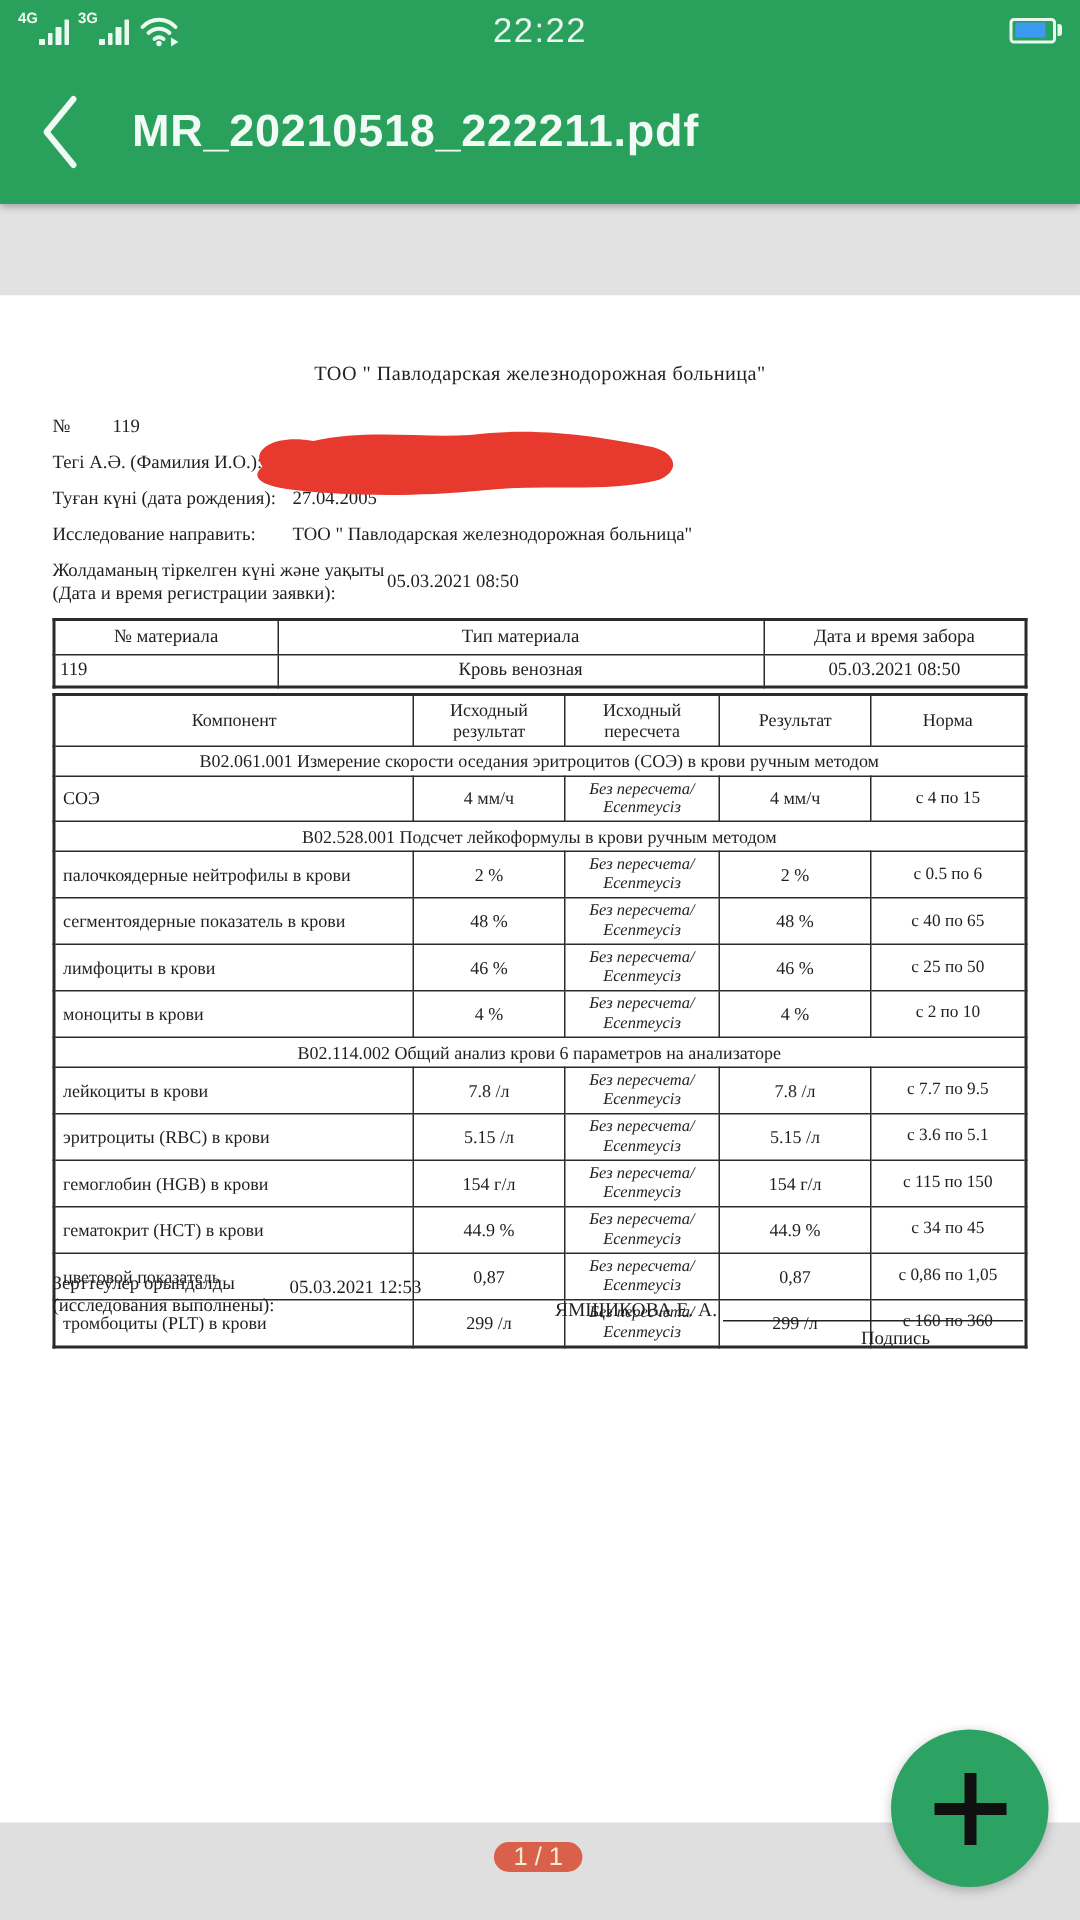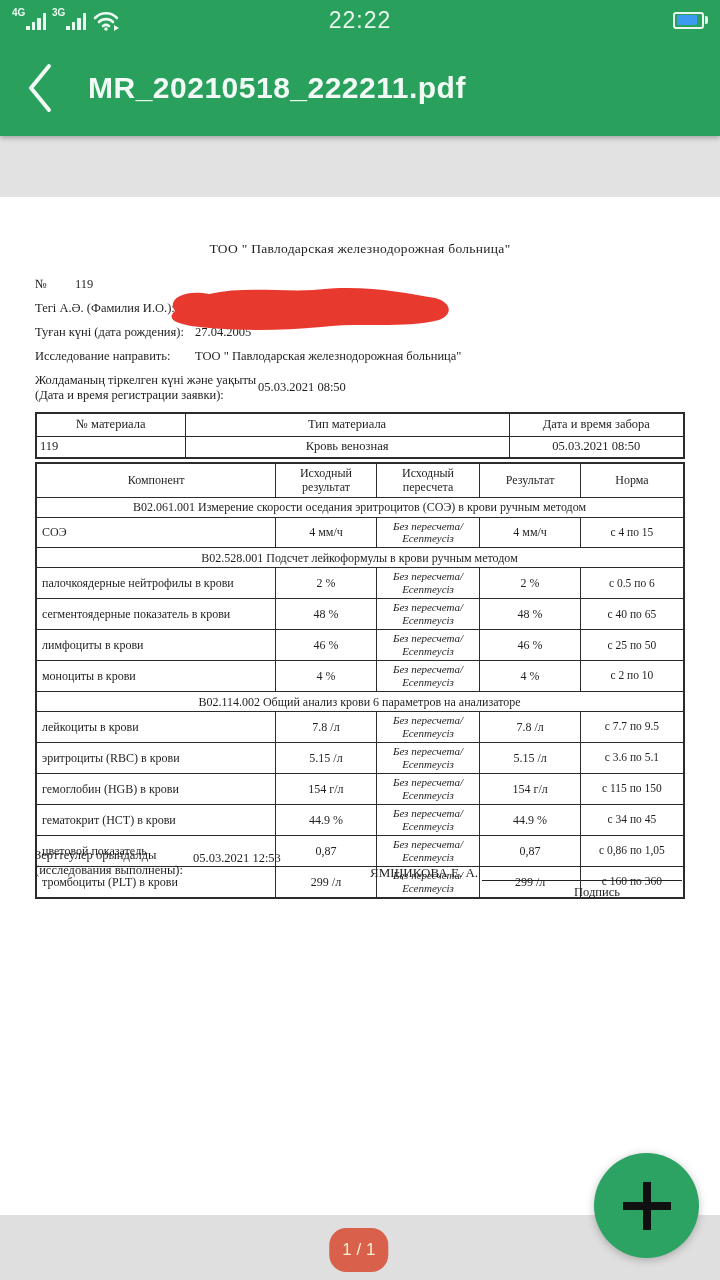--- a/index.html
+++ b/index.html
@@ -28,21 +28,21 @@
   .app-header { position:absolute; top:40px; left:0; width:720px; height:96px;
     background:#29a05c; display:flex; align-items:center;
     box-shadow:0 2px 5px rgba(0,0,0,0.28); z-index:4; }
   .back-btn { width:60px; height:70px; display:flex; align-items:center; justify-content:center; margin-left:10px; }
   .hdr-title { color:#f2faf5; font-size:30px; font-weight:bold; margin-left:18px; letter-spacing:0.5px; }
 
   
   .gray-top { position:absolute; top:136px; left:0; width:720px; height:61px; background:#e2e2e2; }
   .bottom-bar { position:absolute; top:1215px; left:0; width:720px; height:65px; background:#dfdfdf; }
   .page-pill { position:absolute; left:50%; top:13px; transform:translateX(-52%);
-    background:#d9604a; color:#f9edd2; font-size:17px; padding:12px 13px; border-radius:17px; }
+    background:#d9604a; color:#f9edd2; font-size:17px; padding:0 13px; border-radius:17px; }
 
   
   .page { position:absolute; top:197px; left:0; width:720px; height:1018px;
     background:#ffffff; padding:0 35px; overflow:hidden;
     font-family:"Liberation Serif", "DejaVu Serif", serif; color:#1f1f1f; font-size:12.5px; }
   .doc-title { margin-top:44px; text-align:center; font-size:13.5px; letter-spacing:0.3px; }
 
   .fields { margin-top:20px; position:relative; }
   .f-row { display:flex; align-items:flex-start; margin-bottom:9px; }
   .f-label { white-space:pre-line; }

